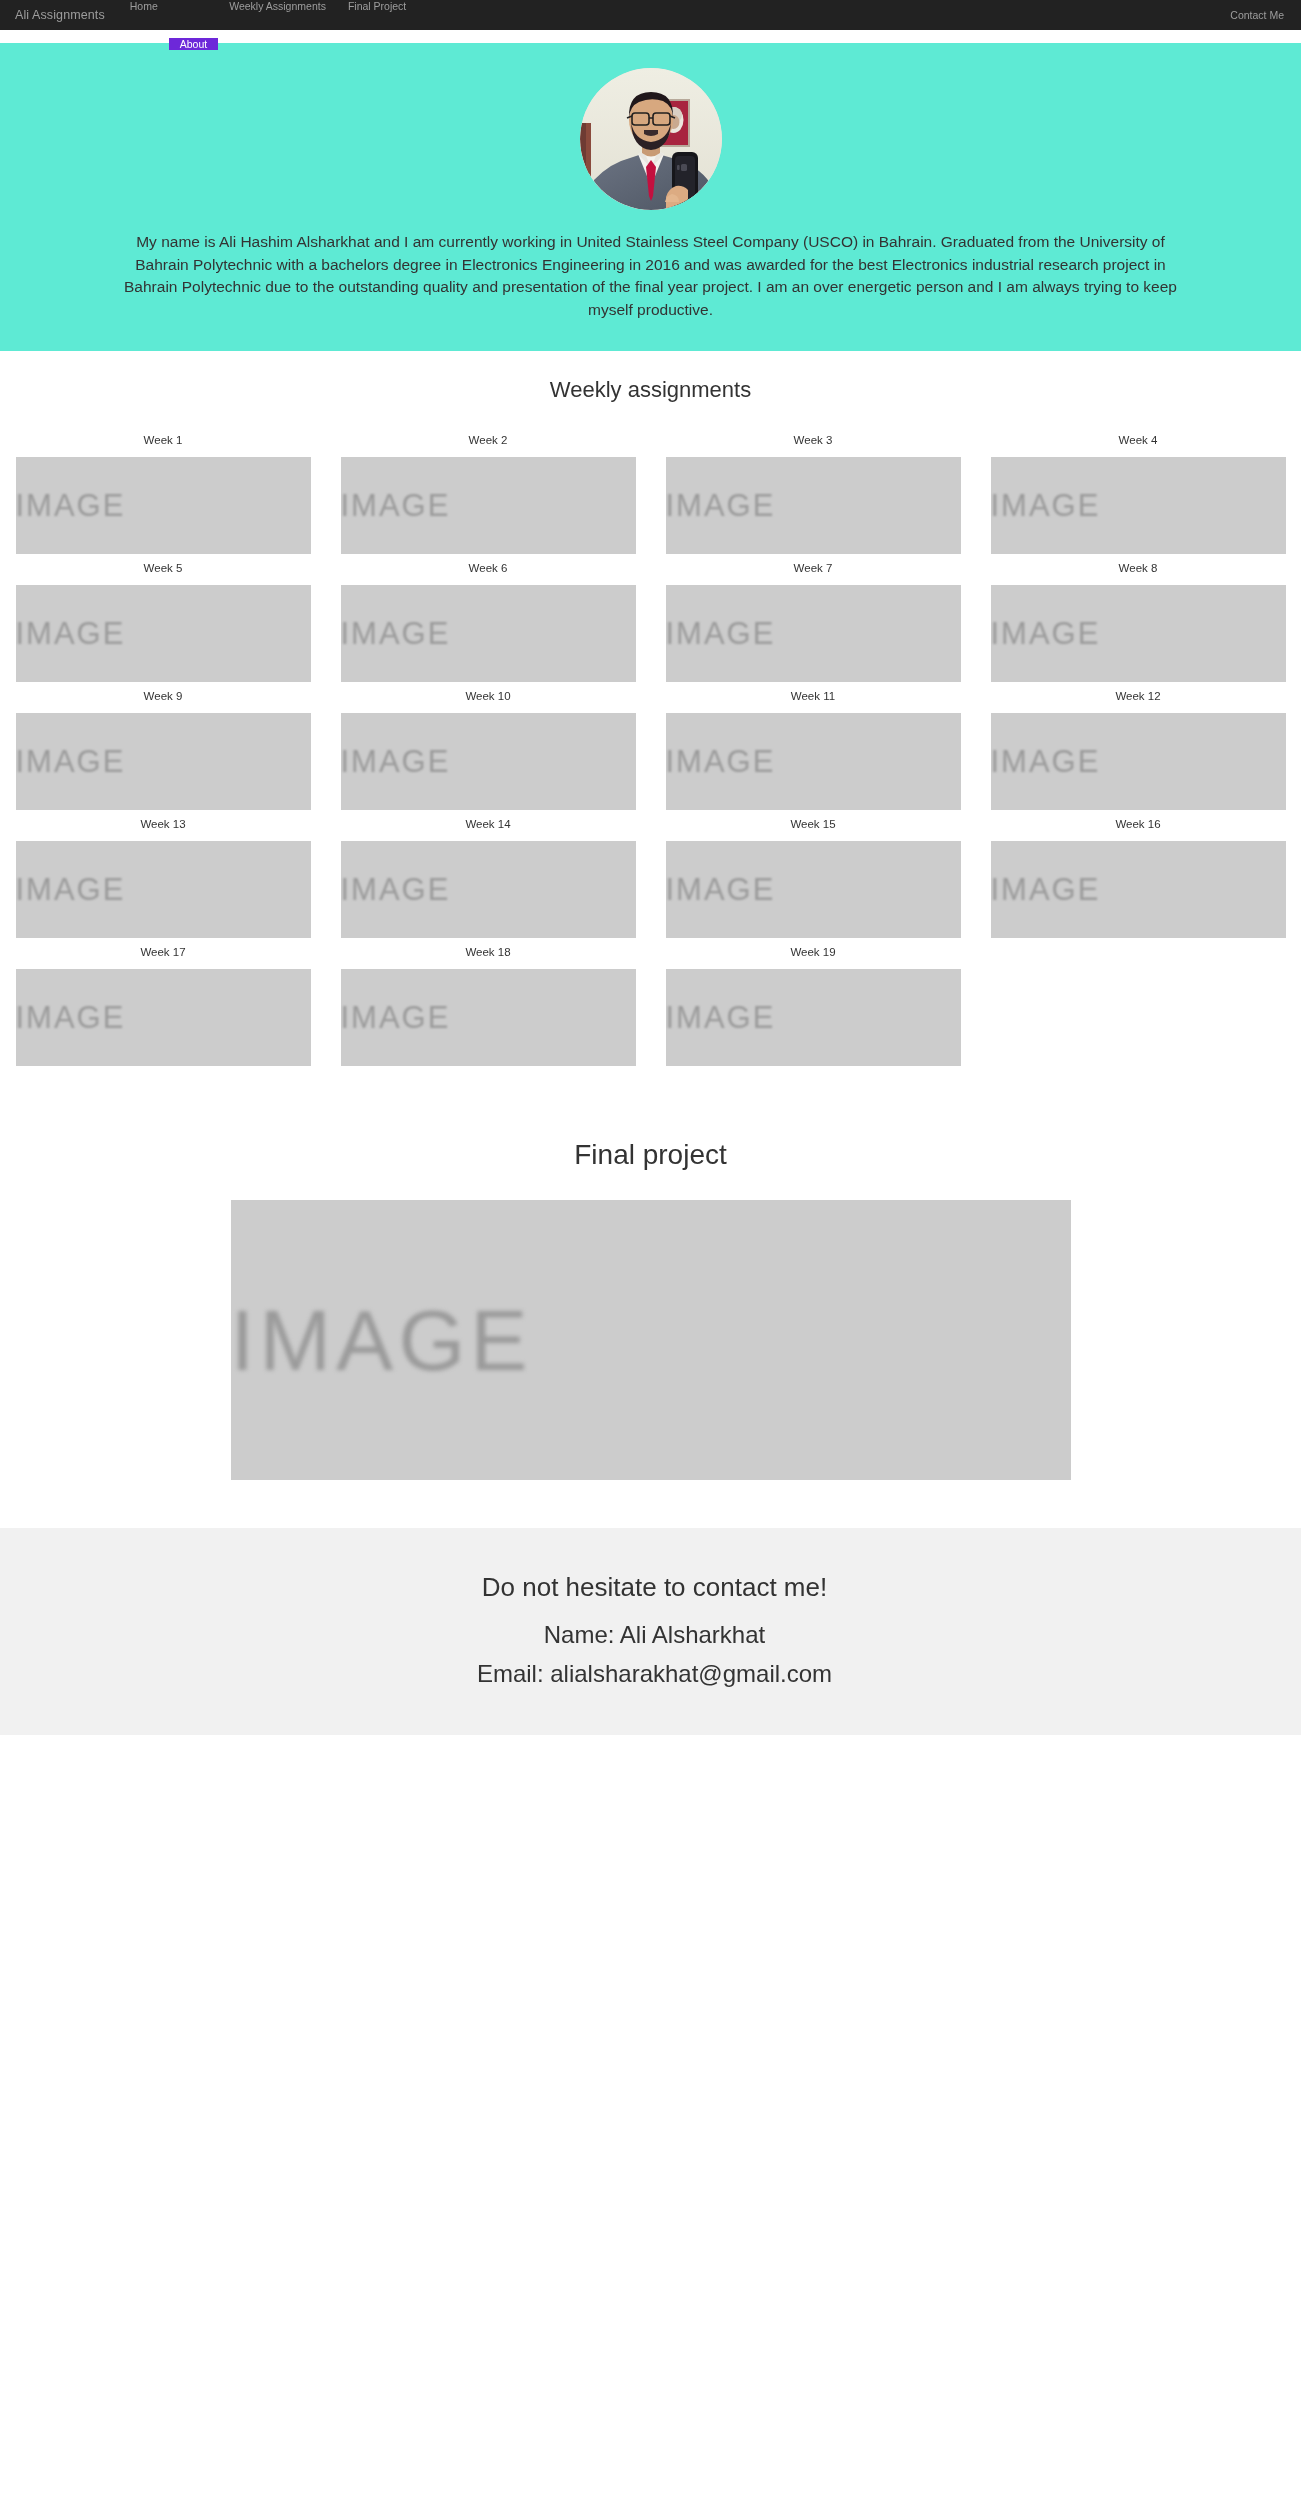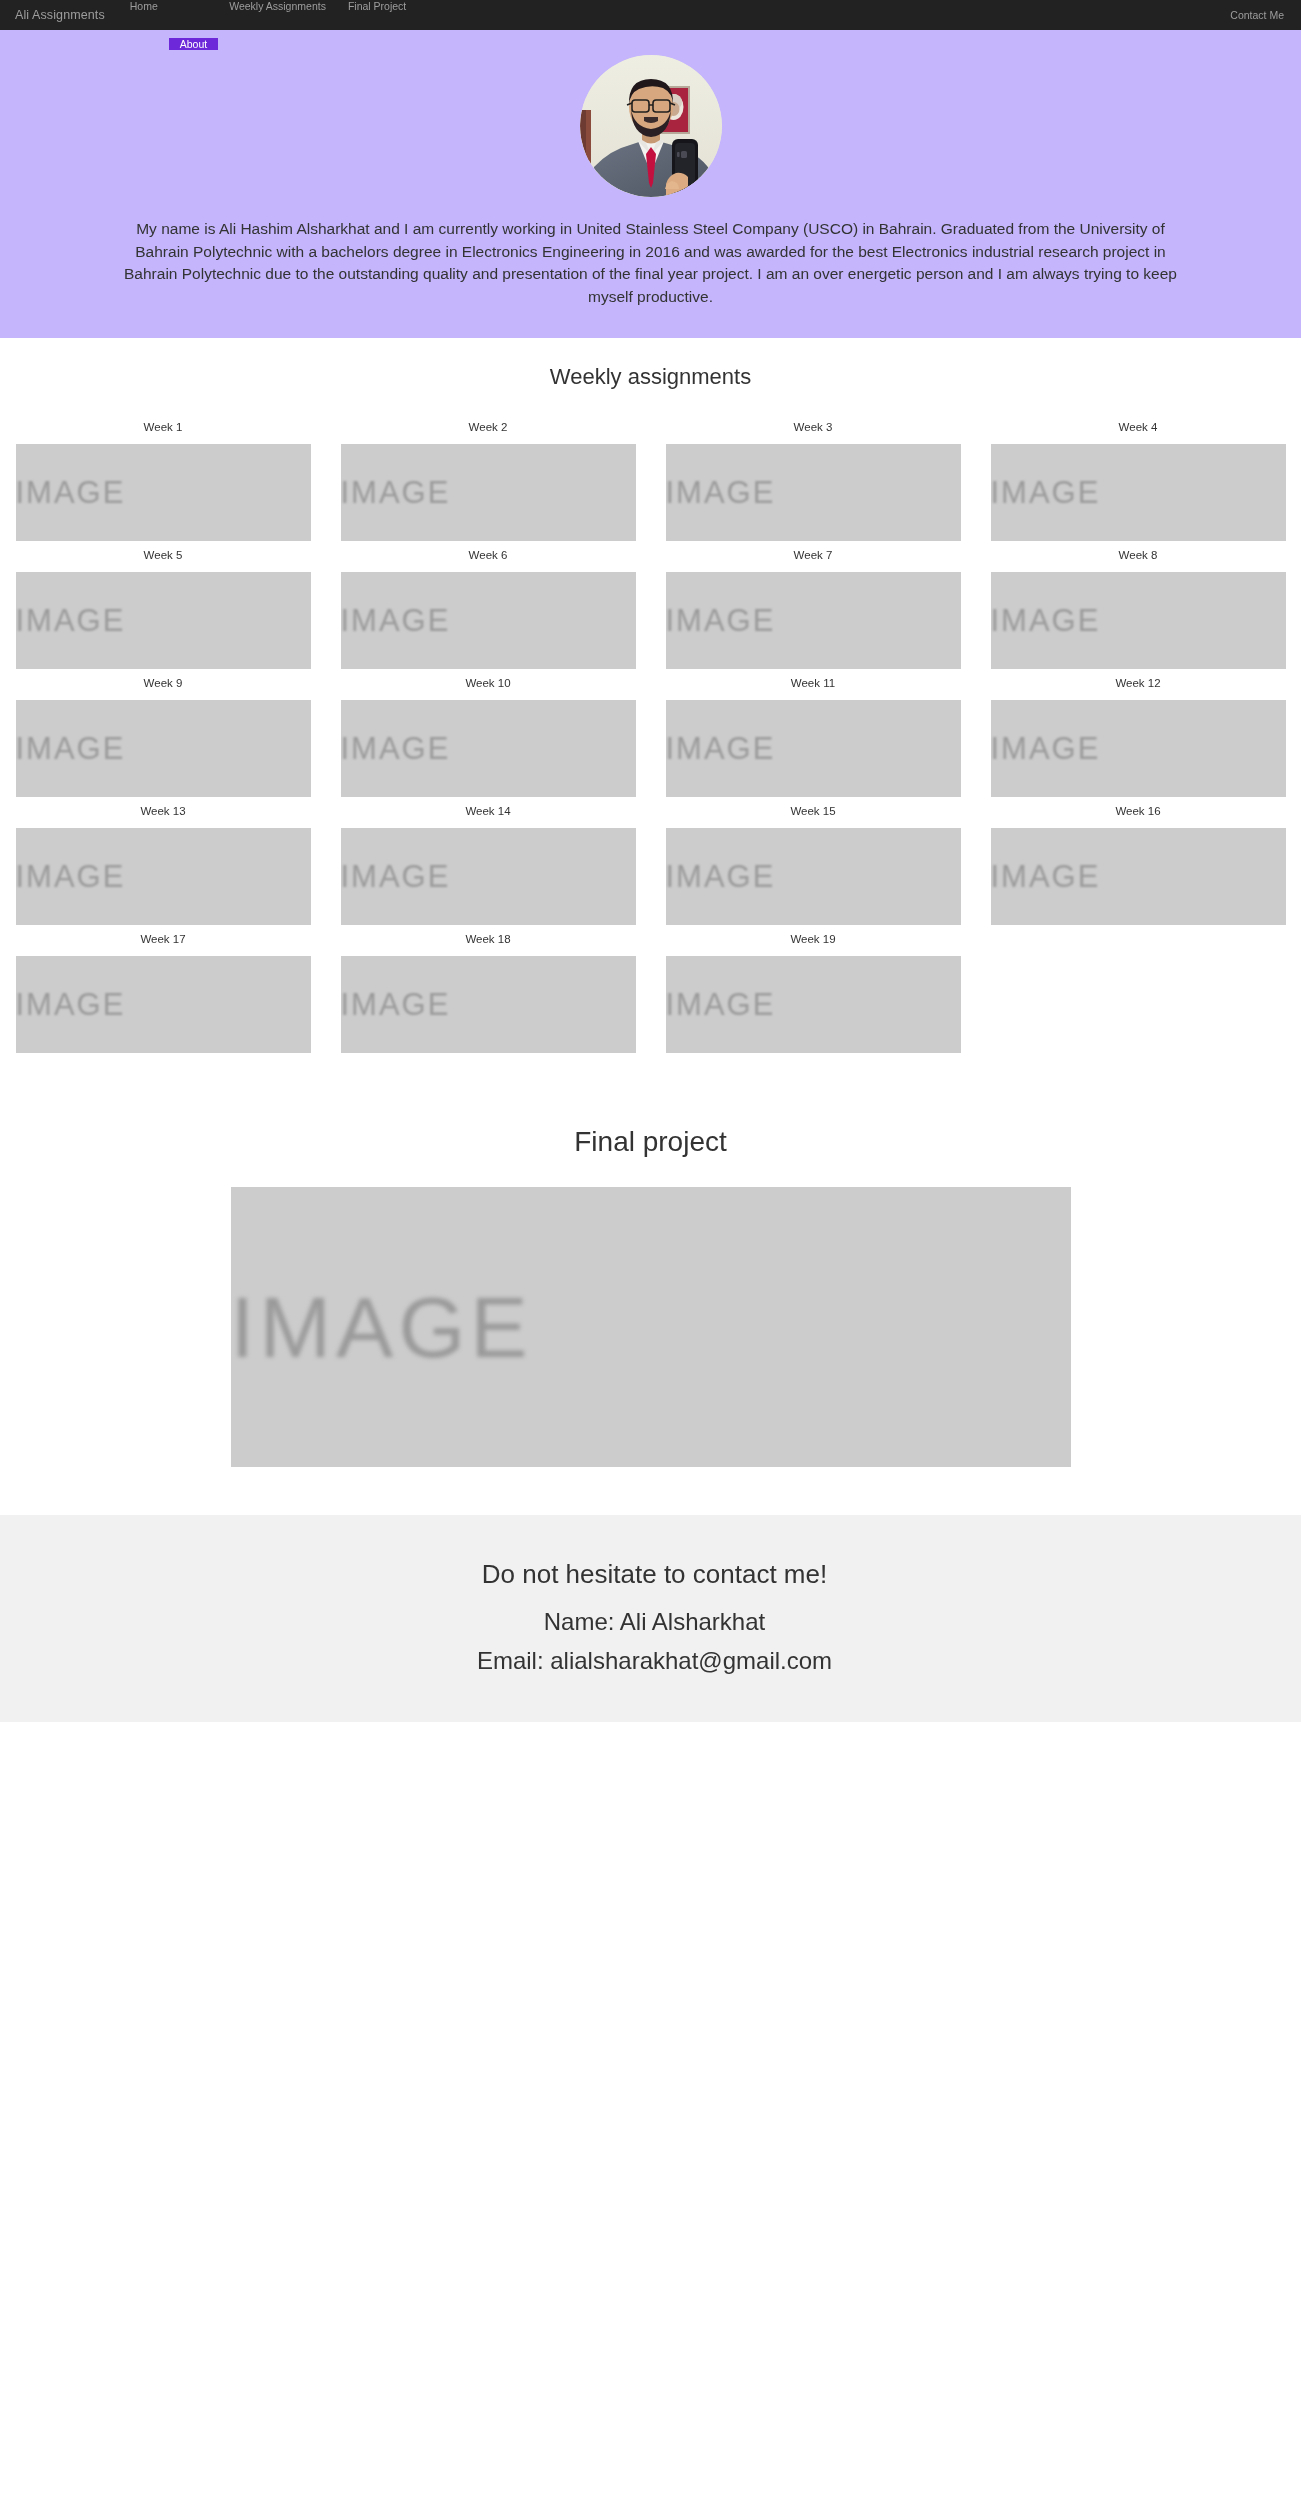--- a/index.html
+++ b/index.html
@@ -54,24 +54,25 @@
     margin-left: auto;
     display: flex;
     align-items: stretch;
     list-style: none;
     padding-right: 6px;
   }
   .nav-right li { display: flex; }
 
   
   .hero {
-    background: #c4b5fd;
+    background: #5eead4;
     width: 1301px;
     padding: 25px 0 30px 0;
     text-align: center;
+    margin-top: 13px;
   }
   .avatar-wrap {
     display: flex;
     justify-content: center;
     margin-bottom: 21px;
   }
   .avatar {
     width: 142px;
     height: 142px;
     border-radius: 50%;

